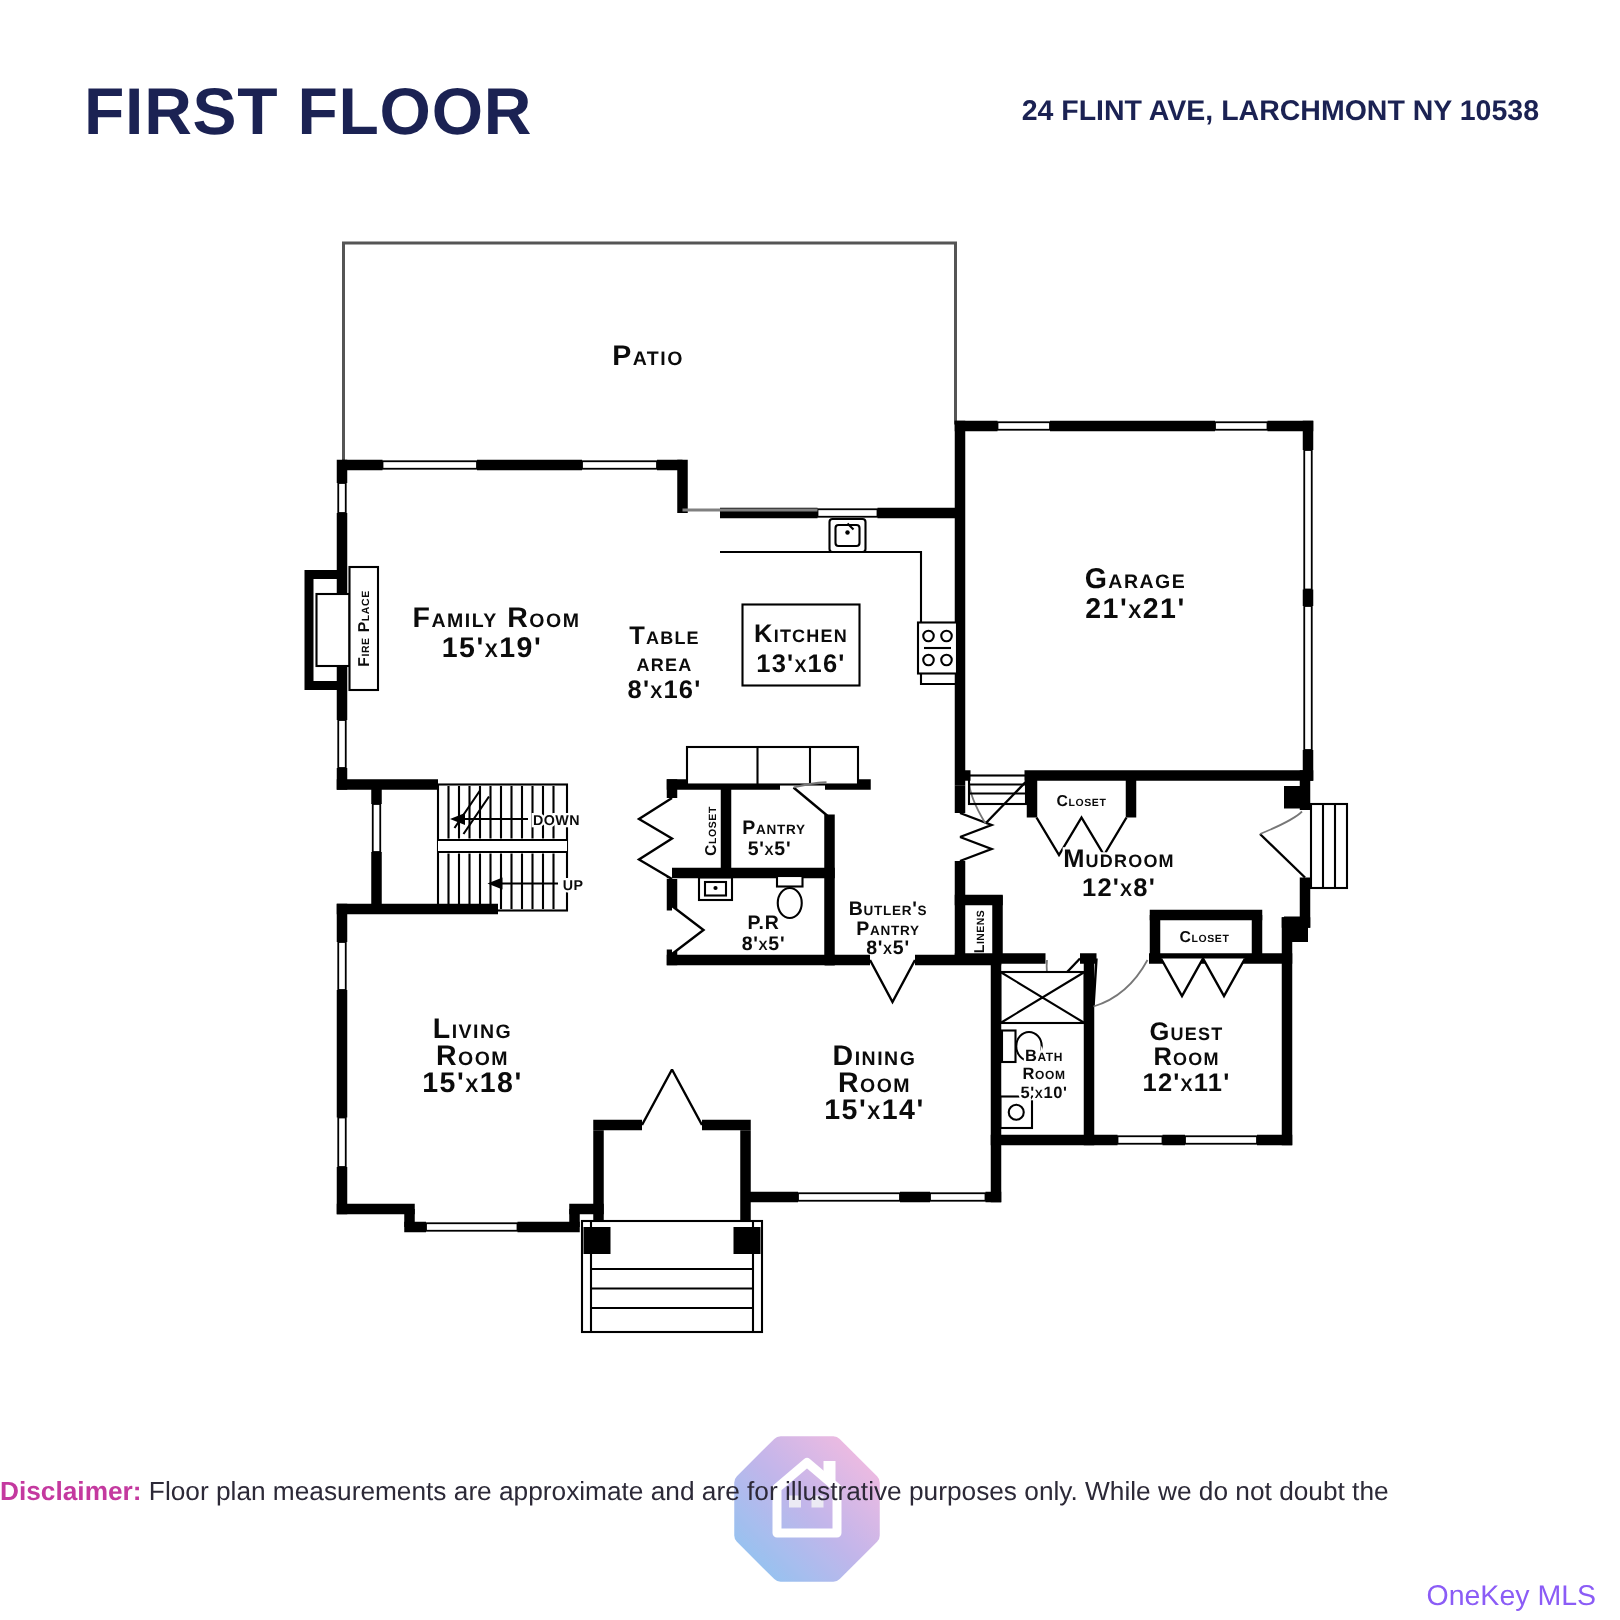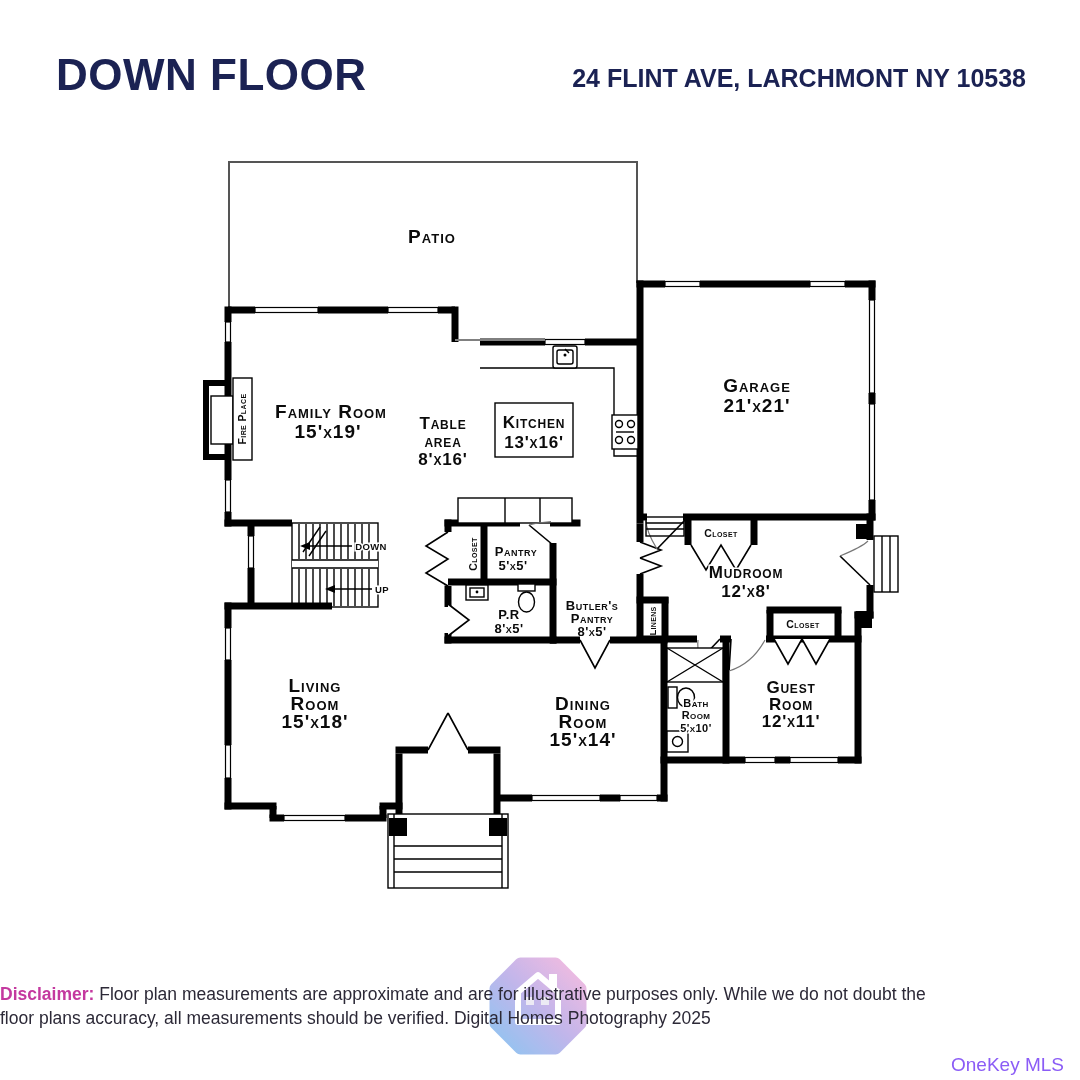--- a/index.html
+++ b/index.html
@@ -1,20 +1,20 @@
 <!DOCTYPE html>
 <html><head>
 <meta charset="utf-8">
 <style>
   html,body{margin:0;padding:0;}
   body{width:1080px;height:1080px;position:relative;background:#ffffff;overflow:hidden;
        font-family:"Liberation Sans",sans-serif;}
   .hdr-title{position:absolute;left:56px;top:50px;font-size:44px;font-weight:800;
              letter-spacing:.5px;color:#1b2253;}
-  .hdr-addr{position:absolute;right:54px;top:64px;font-size:25px;font-weight:700;color:#1b2253;text-align:right;}
+  .hdr-addr{position:absolute;right:54px;top:64px;font-size:19px;font-weight:700;color:#1b2253;text-align:right;}
   .plan-svg{position:absolute;left:0;top:0;}
   
   text{fill:#0b0b0b;font-family:"Liberation Sans",sans-serif;font-weight:700;
        font-variant:small-caps;text-anchor:middle;}
   .t19{font-size:19px;letter-spacing:1px;}
   .t17{font-size:17px;letter-spacing:.8px;}
   .t13{font-size:13px;letter-spacing:.5px;}
   .t11{font-size:11px;letter-spacing:.4px;}
   .t10{font-size:10.5px;letter-spacing:.4px;}
   .t9{font-size:9.5px;letter-spacing:.3px;font-variant:normal;}
@@ -32,21 +32,21 @@
   .blk{fill:#000;}
   .footer{position:absolute;left:0;top:982px;width:1080px;
           font-size:17.5px;line-height:24px;font-weight:500;color:#2c2937;z-index:3;}
   .disc{color:#c4399f;font-weight:700;}
   .watermark{position:absolute;right:16px;top:1054px;font-size:19px;color:#8b5cf6;z-index:3;}
   .logo{position:absolute;left:480px;top:950px;z-index:2;opacity:.8;}
 </style>
 </head>
 <body>
 
-<div class="hdr-title">DOWN FLOOR</div>
+<div class="hdr-title">FIRST FLOOR</div>
 <div class="hdr-addr">24 FLINT AVE, LARCHMONT NY 10538</div>
 
 <svg class="plan-svg" width="1080" height="1080" viewBox="0 0 1080 1080">
 
   <g>
     <path class="thin2" d="M229,310 V162 H637 V283"></path>
   </g>
 
   <g>
     <path class="wall" d="M228,310 H455"></path>
@@ -341,16 +341,15 @@
   </defs>
   <polygon points="100.5,38.4 75.6,13.5 40.4,13.5 15.5,38.4 15.5,73.6 40.4,98.5 75.6,98.5 100.5,73.6" fill="url(#lg)" stroke="url(#lg)" stroke-width="12" stroke-linejoin="round"></polygon>
   <rect x="69" y="24" width="8" height="14" fill="#ffffff"></rect>
   <path d="M38,72 V42 L58,25 L78,42 V72 H38 Z" fill="none" stroke="#ffffff" stroke-width="6" stroke-linejoin="round"></path>
   <rect x="46" y="47" width="8" height="8" fill="#e8e6f2"></rect>
   <rect x="61" y="47" width="8" height="8" fill="#e8e6f2"></rect>
 </svg>
 
 <div class="footer">
   <div><span class="disc">Disclaimer:</span> <span>Floor plan measurements are approximate and are for illustrative purposes only. While we do not doubt the</span></div>
-  <div><span>floor plans accuracy, all measurements should be verified. Digital Homes Photography 2025</span></div>
 </div>
 
 <div class="watermark">OneKey MLS</div>
 
 </body></html>

